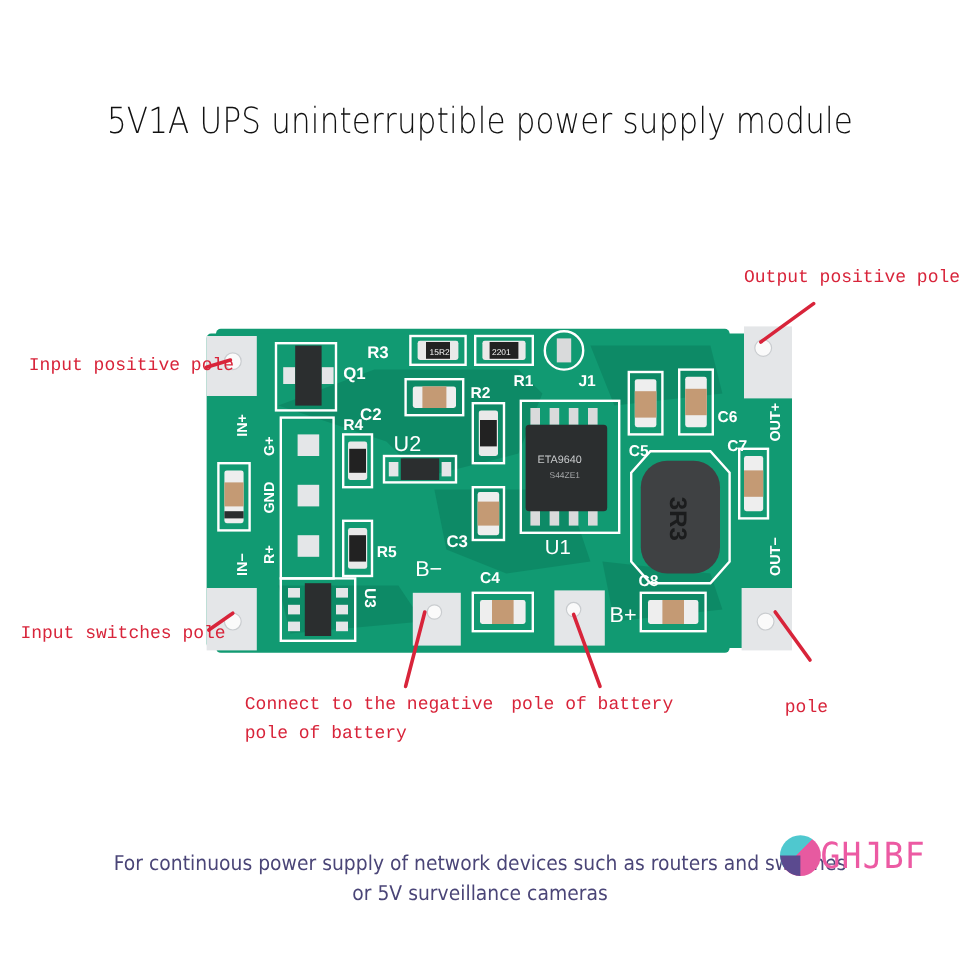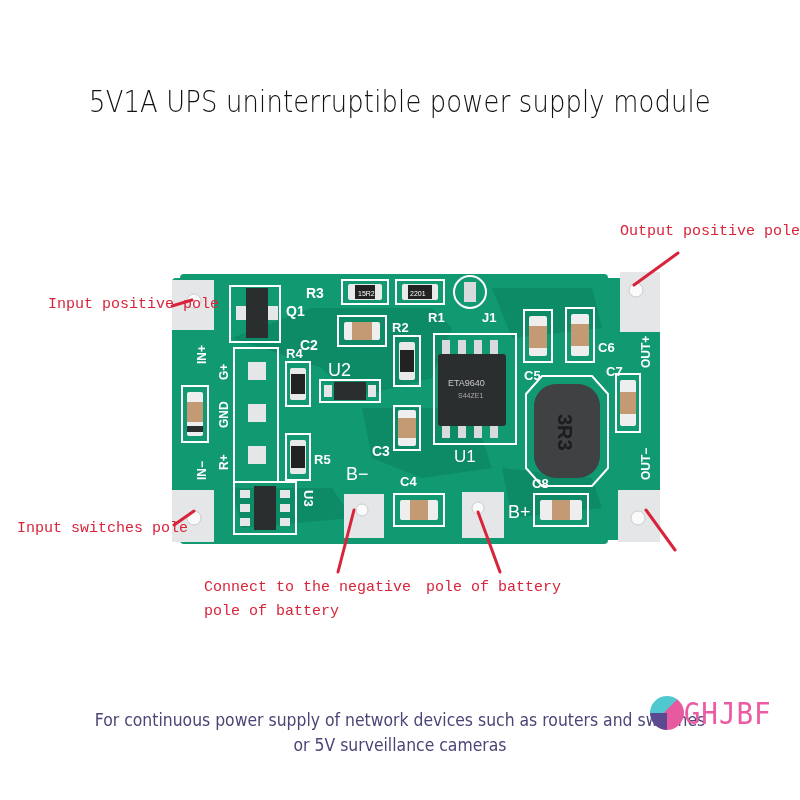--- a/index.html
+++ b/index.html
@@ -194,32 +194,33 @@
   <g stroke="#d8243a" stroke-width="3" stroke-linecap="round">
     <line x1="172" y1="306" x2="192" y2="300"></line>
     <line x1="174" y1="525" x2="194" y2="511"></line>
     <line x1="678" y1="253" x2="634" y2="285"></line>
     <line x1="646" y1="510" x2="675" y2="550"></line>
     <line x1="354" y1="510" x2="338" y2="572"></line>
     <line x1="478" y1="512" x2="500" y2="572"></line>
   </g>
 </svg>
 
-<div class="lbl" style="left:24px;top:293px;margin-left:24px;">Input positive pole</div>
+<div class="lbl" style="left:24px;top:293px;">Input positive pole</div>
 <div class="lbl" style="left:17px;top:517px;">Input switches pole</div>
 <div class="lbl" style="left:620px;top:220px;">Output positive pole</div>
 
 <div class="lbl" style="left:204px;top:576px;">
   <div>Connect to the negative</div>
   <div>pole of battery</div>
 </div>
 <div class="lbl" style="left:426px;top:576px;">
   <div>pole of battery</div>
 </div>
 <div class="lbl" style="left:654px;top:578px;">
+  <div>pole</div>
 </div>
 
 <div class="footer">
   <div>For continuous power supply of network devices such as routers and switches</div>
   <div>or 5V surveillance cameras</div>
 </div>
 
 <div class="logo">
   <div class="circle"></div>
   <div class="text">GHJBF</div>

